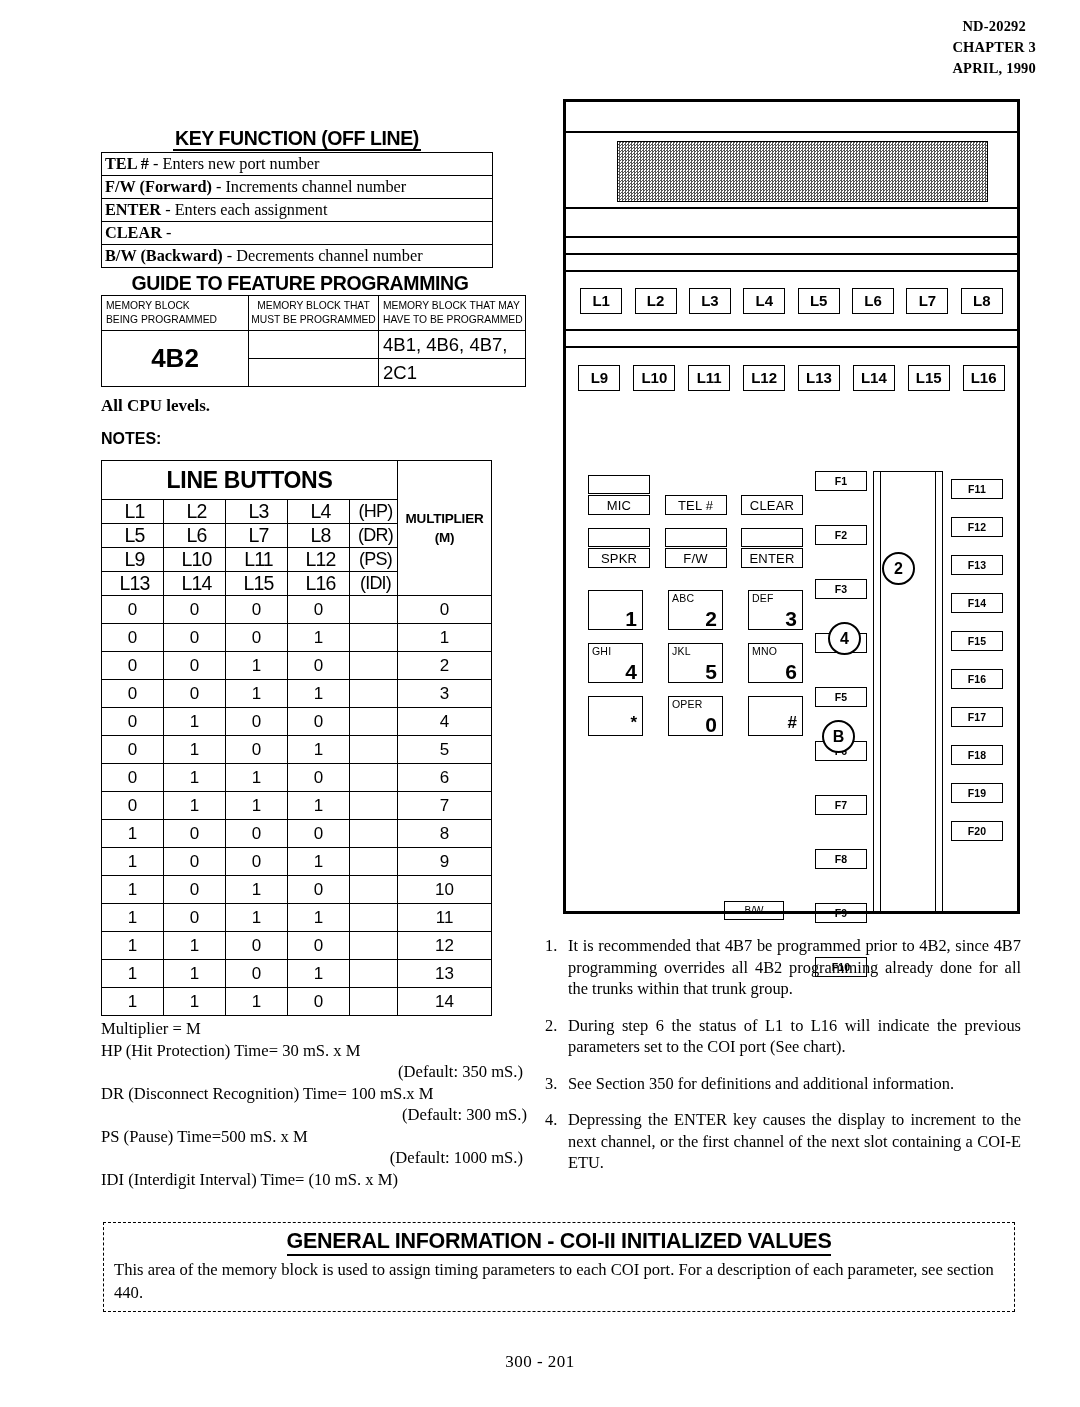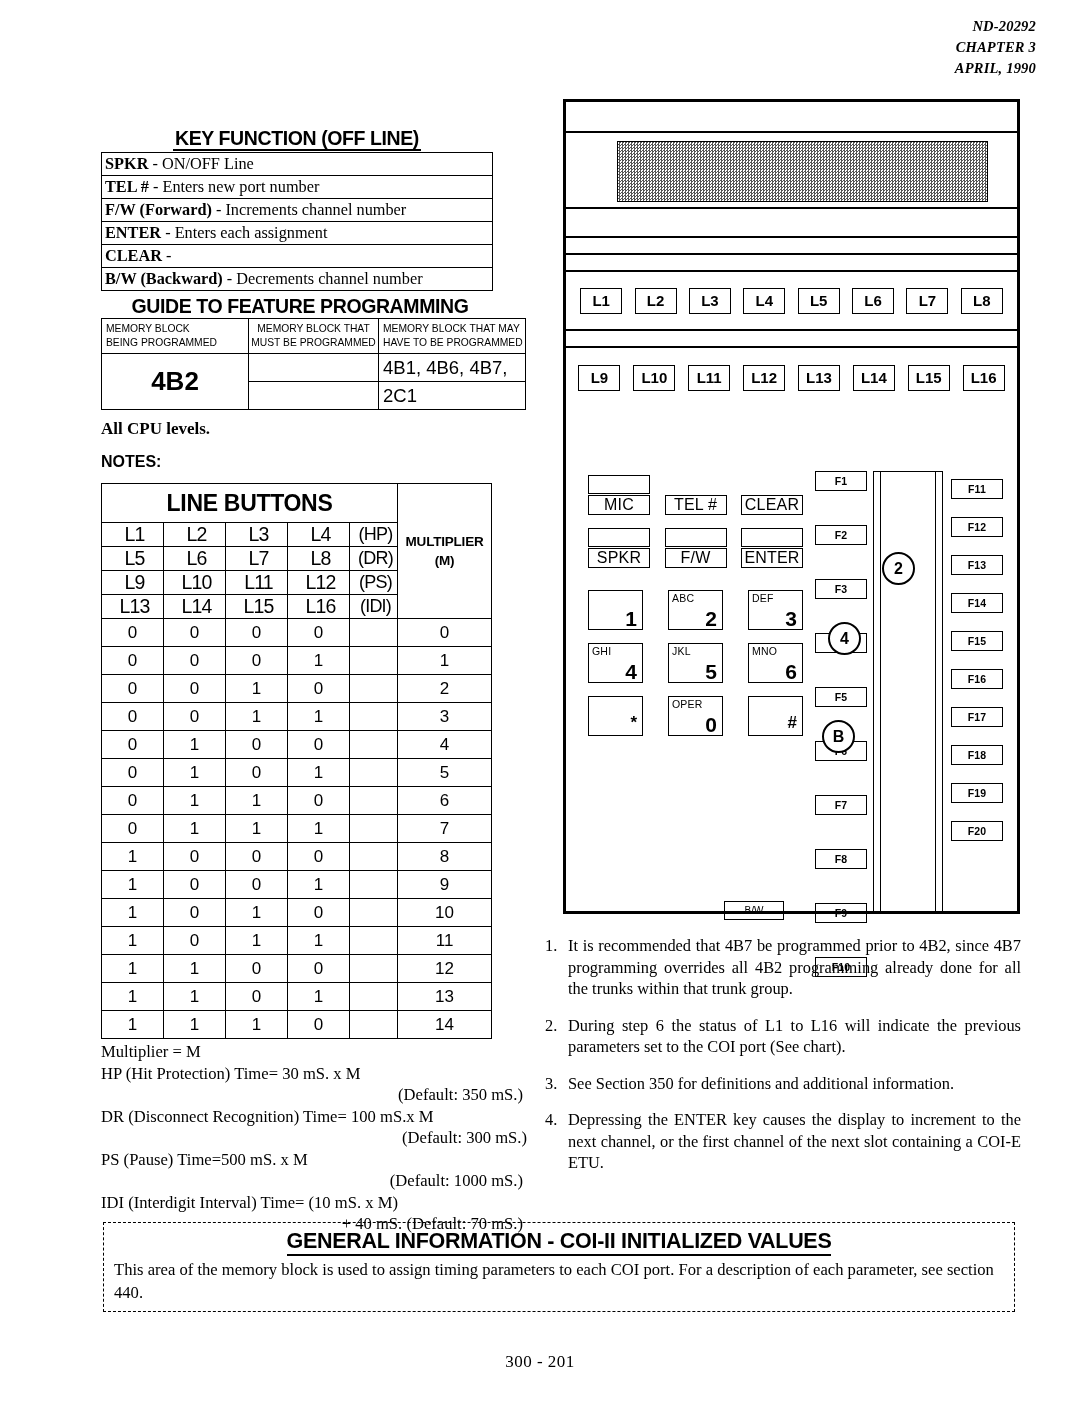--- a/index.html
+++ b/index.html
@@ -5,23 +5,23 @@
 <style>
   html,body{margin:0;padding:0;background:#fff;}
   body{
     width:1080px;height:1407px;position:relative;overflow:hidden;
     font-family:"Liberation Serif",serif;color:#000;
   }
   .page{position:absolute;inset:0;}
 
   
   .doc-header{
-    position:absolute;top:16px;right:44px;text-align:right;
+    position:absolute;top:16px;right:44px;text-align:center;
     font-family:"Liberation Serif",serif;font-weight:bold;
-    font-size:14.5px;line-height:21px;letter-spacing:.2px;font-style:italic;
+    font-size:14.5px;line-height:21px;letter-spacing:.2px;
   }
 
   
   .left-col{position:absolute;left:101px;top:96px;width:420px;}
 
   .sec-title{
     font-family:"Liberation Sans",sans-serif;font-weight:bold;
     text-align:center;letter-spacing:-0.4px;margin-top:32px;
   }
   .kf-title{font-size:19.5px;border-bottom:2.5px solid #000;display:inline-block;
@@ -128,21 +128,21 @@
   .keypad{position:absolute;left:0;top:365px;right:0;bottom:0;}
   .kp-left{position:absolute;left:22px;top:8px;width:215px;}
   .kp-row{display:flex;justify-content:space-between;}
   .kp-cell{width:62px;position:relative;}
   .led{
     border:1.6px solid #000;height:19px;box-sizing:border-box;margin-bottom:1px;
   }
   .fkeybtn{
     border:1.6px solid #000;height:20px;box-sizing:border-box;
     display:flex;align-items:center;justify-content:center;
-    font-family:"Liberation Sans",sans-serif;font-size:16px;letter-spacing:.2px;
+    font-family:"Liberation Sans",sans-serif;font-size:13px;letter-spacing:.2px;
   }
   .dialkey{
     border:1.8px solid #000;width:55px;height:40px;box-sizing:border-box;
     position:relative;
   }
   .dk-letters{
     position:absolute;left:3px;top:1px;
     font-family:"Liberation Sans",sans-serif;font-size:10.5px;letter-spacing:.2px;
   }
   .dk-num{
@@ -229,23 +229,20 @@
   </div>
 
   <div class="left-col">
 
     <div class="kf-title-wrap">
       <span class="sec-title kf-title">KEY FUNCTION (OFF LINE)</span>
     </div>
 
     <table class="grid kf-table">
       <tbody id="kf-body">
-          <tr>
-            <td><span class="kf-key">SPKR </span><span>-  ON/OFF Line</span></td>
-          </tr>
           <tr>
             <td><span class="kf-key">TEL # </span><span>-   Enters new port number</span></td>
           </tr>
           <tr>
             <td><span class="kf-key">F/W (Forward) </span><span>-  Increments channel number</span></td>
           </tr>
           <tr>
             <td><span class="kf-key">ENTER </span><span>-  Enters each assignment</span></td>
           </tr>
           <tr>
@@ -467,21 +464,20 @@
 
     <div class="mult-legend">
       <div>Multiplier = M</div>
       <div>HP (Hit Protection) Time= 30 mS.  x M</div>
       <div class="ind">(Default:  350 mS.)</div>
       <div>DR (Disconnect Recognition) Time= 100 mS.x M</div>
       <div class="ind2">(Default: 300 mS.)</div>
       <div>PS (Pause) Time=500 mS. x M</div>
       <div class="ind">(Default:  1000 mS.)</div>
       <div>IDI (Interdigit Interval) Time=  (10 mS. x M)</div>
-      <div class="ind">+ 40 mS. (Default: 70 mS.)</div>
     </div>
   </div>
 
   <div class="phone">
     <div class="ph-row ph-top"></div>
     <div class="ph-row ph-disp">
       <div class="display"></div>
     </div>
     <div class="ph-row ph-slim1"></div>
     <div class="ph-row ph-slim2"></div>

